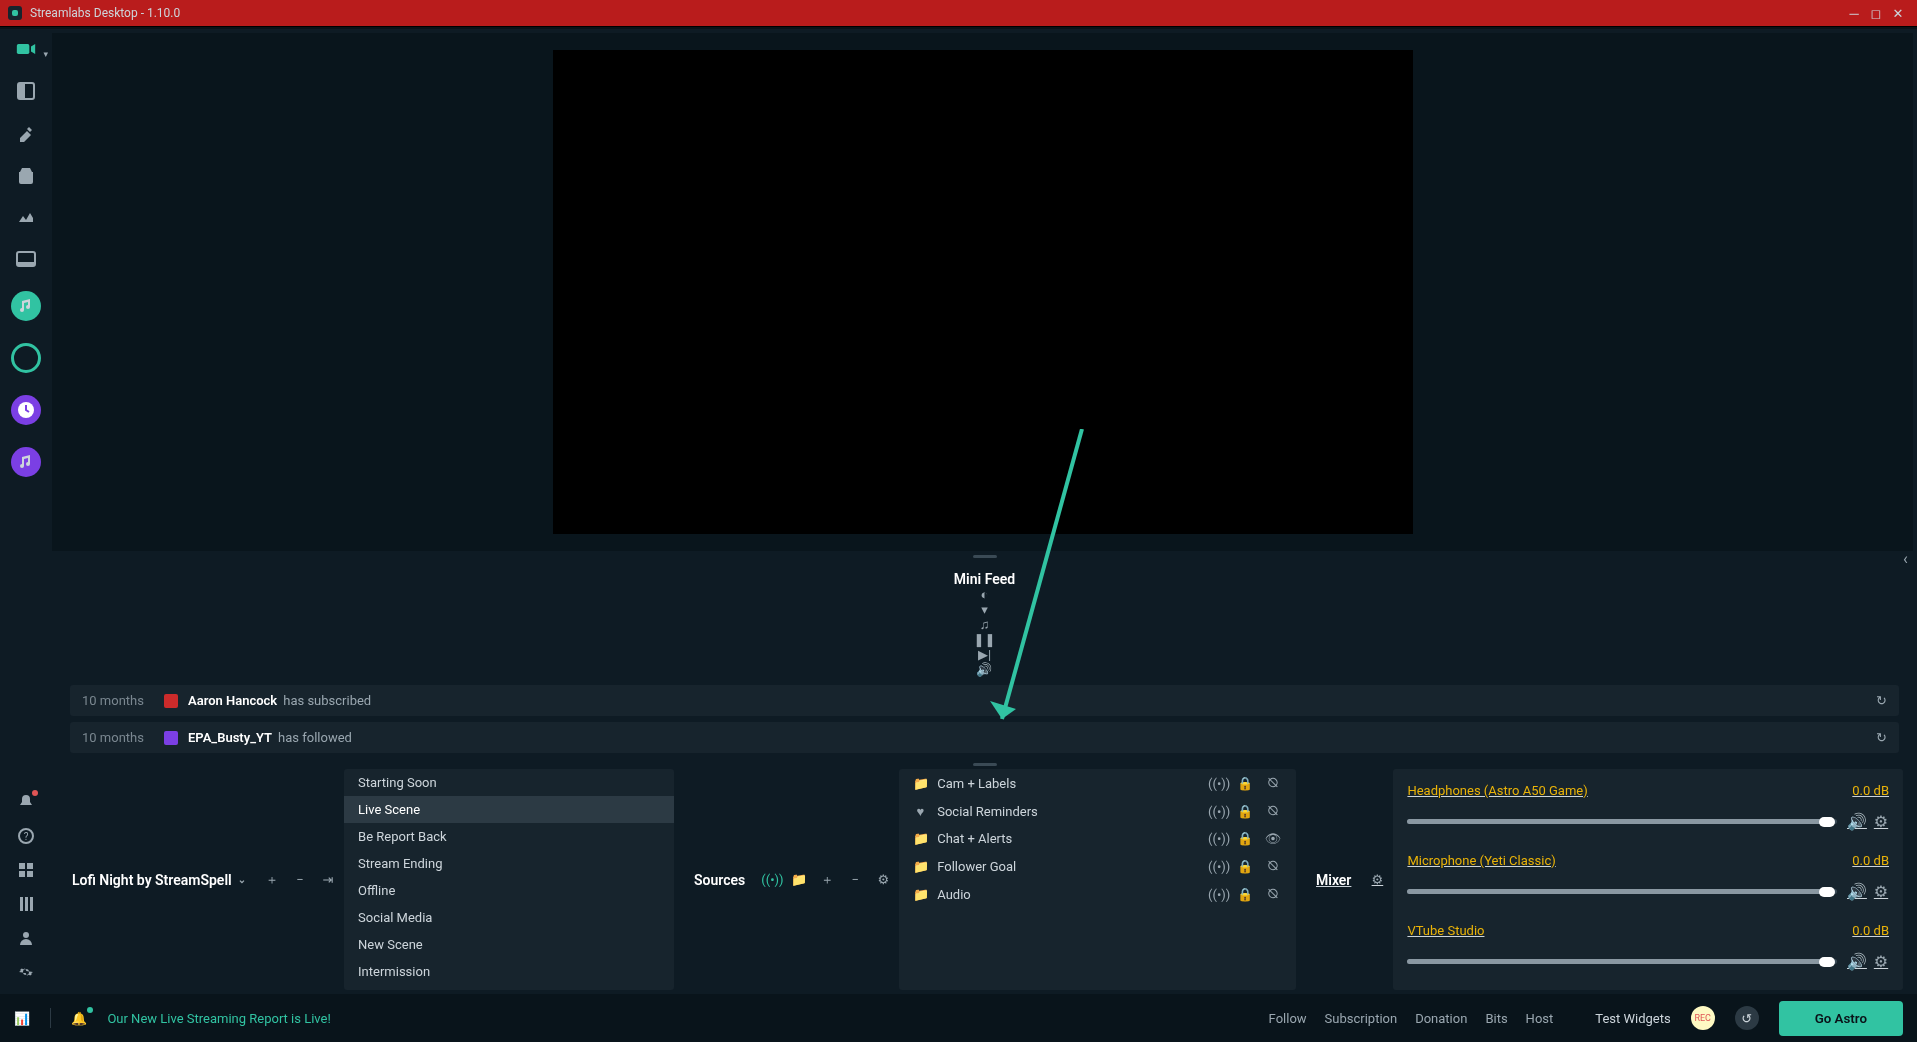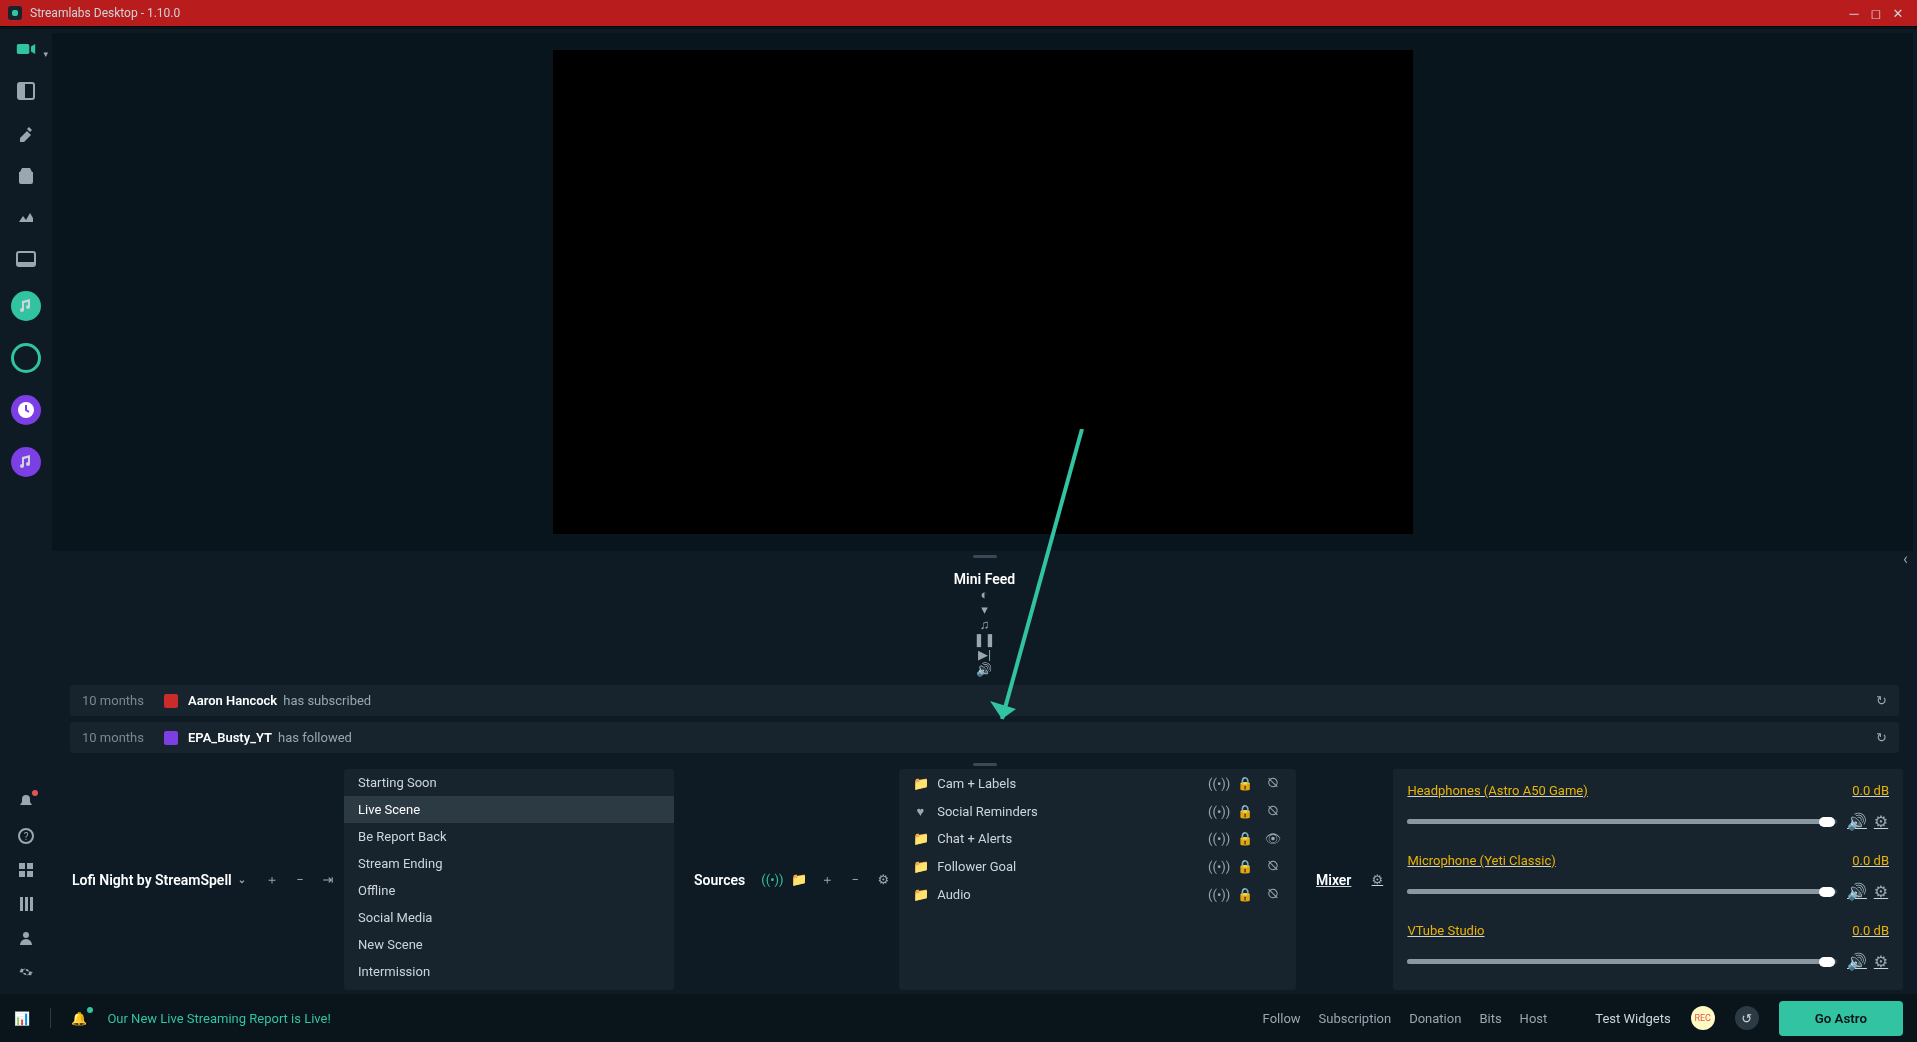--- a/index.html
+++ b/index.html
@@ -388,17 +388,17 @@
   <span class="sep"></span>
   <span class="fslot" style="position:relative;">🔔<span style="position:absolute;top:-4px;right:-6px;width:6px;height:6px;background:#31c3a2;border-radius:50%;"></span></span>
   <span class="msg">Our New Live Streaming Report is Live!</span>
   <div class="alerts">
     <span class="fslot">Follow</span>
     <span class="fslot">Subscription</span>
     <span class="fslot">Donation</span>
     <span class="fslot">Bits</span>
     <span class="fslot">Host</span>
   </div>
-  <span class="tw" style="margin-left:28px;">Test Widgets</span>
+  <span class="tw" style="margin-left:22px;">Test Widgets</span>
   <span class="rec">REC</span>
   <span class="snap">↺</span>
   <button class="golive">Go Astro</button>
 </div>
 
 </body></html>

